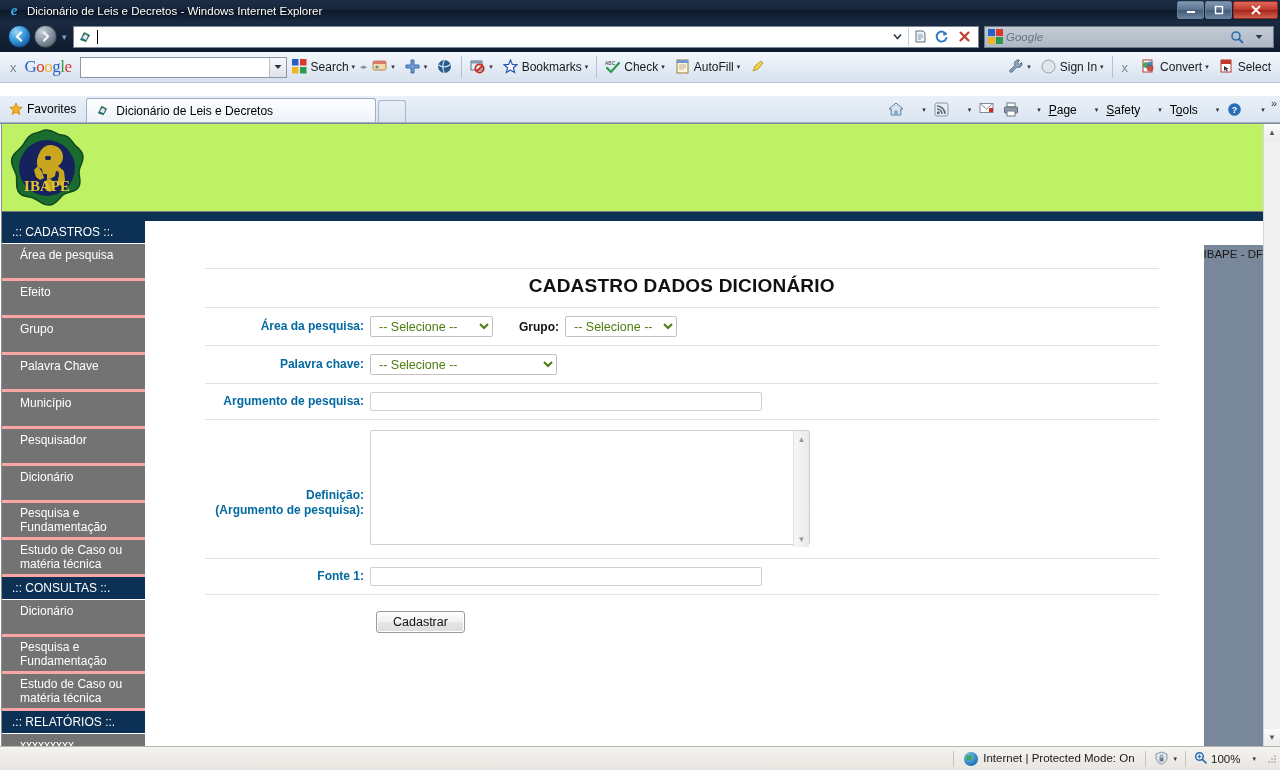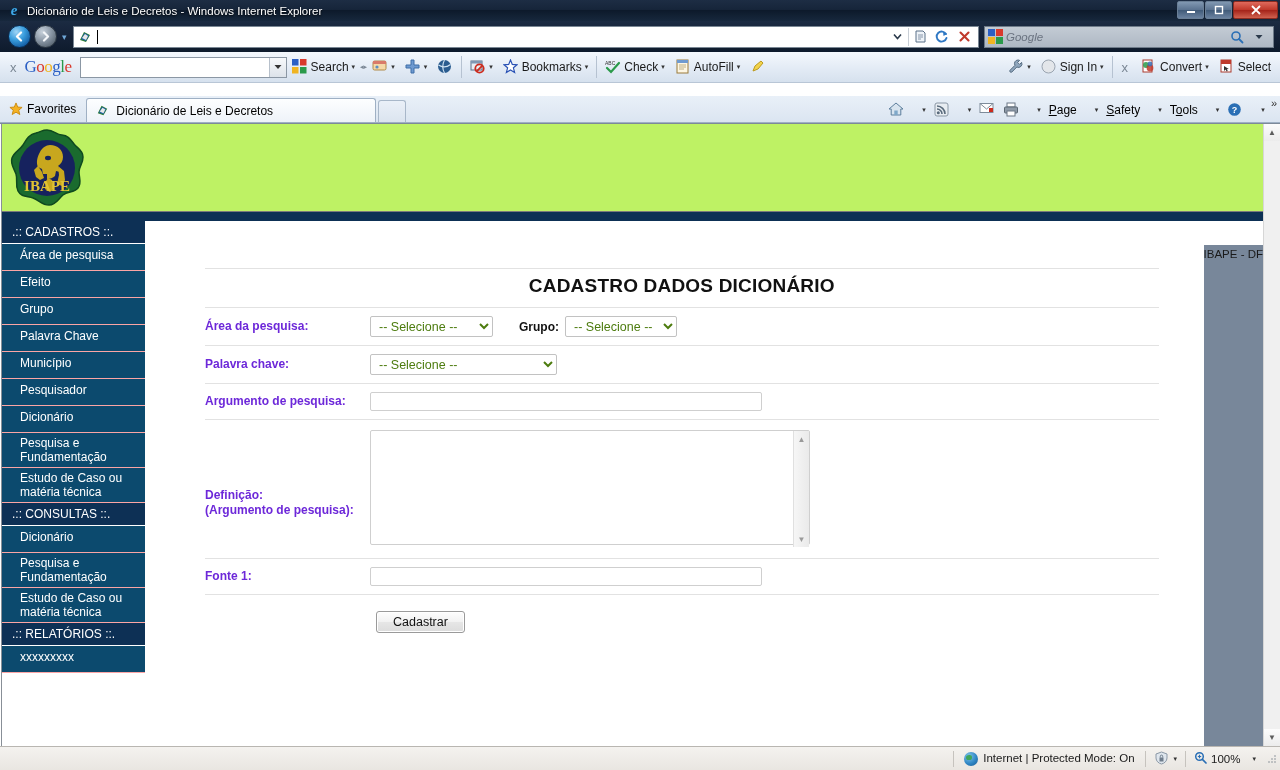--- a/index.html
+++ b/index.html
@@ -230,23 +230,23 @@
     background: #ffffff;
     padding-bottom: 2px;
   }
   .nav-head {
     background: #0d3055; color: #ffffff;
     font-size: 12px; padding: 4px 0 4px 10px;
     border-bottom: 1px solid #ffffff;
     white-space: nowrap;
   }
   .nav-item {
-    background: #0c4a6e; color: #ffffff;
-    font-size: 12px; padding: 4px 0 8px 18px;
-    border-bottom: 1px solid #fca5a5;
+    background: #737373; color: #ffffff;
+    font-size: 12px; padding: 4px 0 16px 18px;
+    border-bottom: 3px solid #fca5a5;
     line-height: 14px;
   }
   .nav-item.two { padding-top: 3px; padding-bottom: 3px; }
 
   
   .content {
     flex: 1; min-width: 0;
     display: flex; flex-direction: row;
     align-self: stretch;
   }
@@ -261,22 +261,22 @@
     padding: 6px 0 10px 0;
     letter-spacing: .2px;
   }
 
   .frow {
     display: flex; align-items: center;
     padding: 8px 0;
   }
   .frow.tall { padding: 10px 0; align-items: flex-start; }
   .flabel {
-    width: 165px; flex: none; 
-    font-size: 12px; font-weight: bold; color: #6d28d9;
+    width: 165px; flex: none; text-align: right;
+    font-size: 12px; font-weight: bold; color: #0369a1;
     padding-right: 6px; line-height: 15px;
   }
   .flabel.pt { padding-top: 58px; }
 
   select.ui {
     font-family: "Liberation Sans", sans-serif;
     font-size: 12.5px; color: #4d7c0f;
     border: 1px solid #c2c2c2;
     background: #ffffff;
     height: 21px; padding: 0 2px 0 4px;

